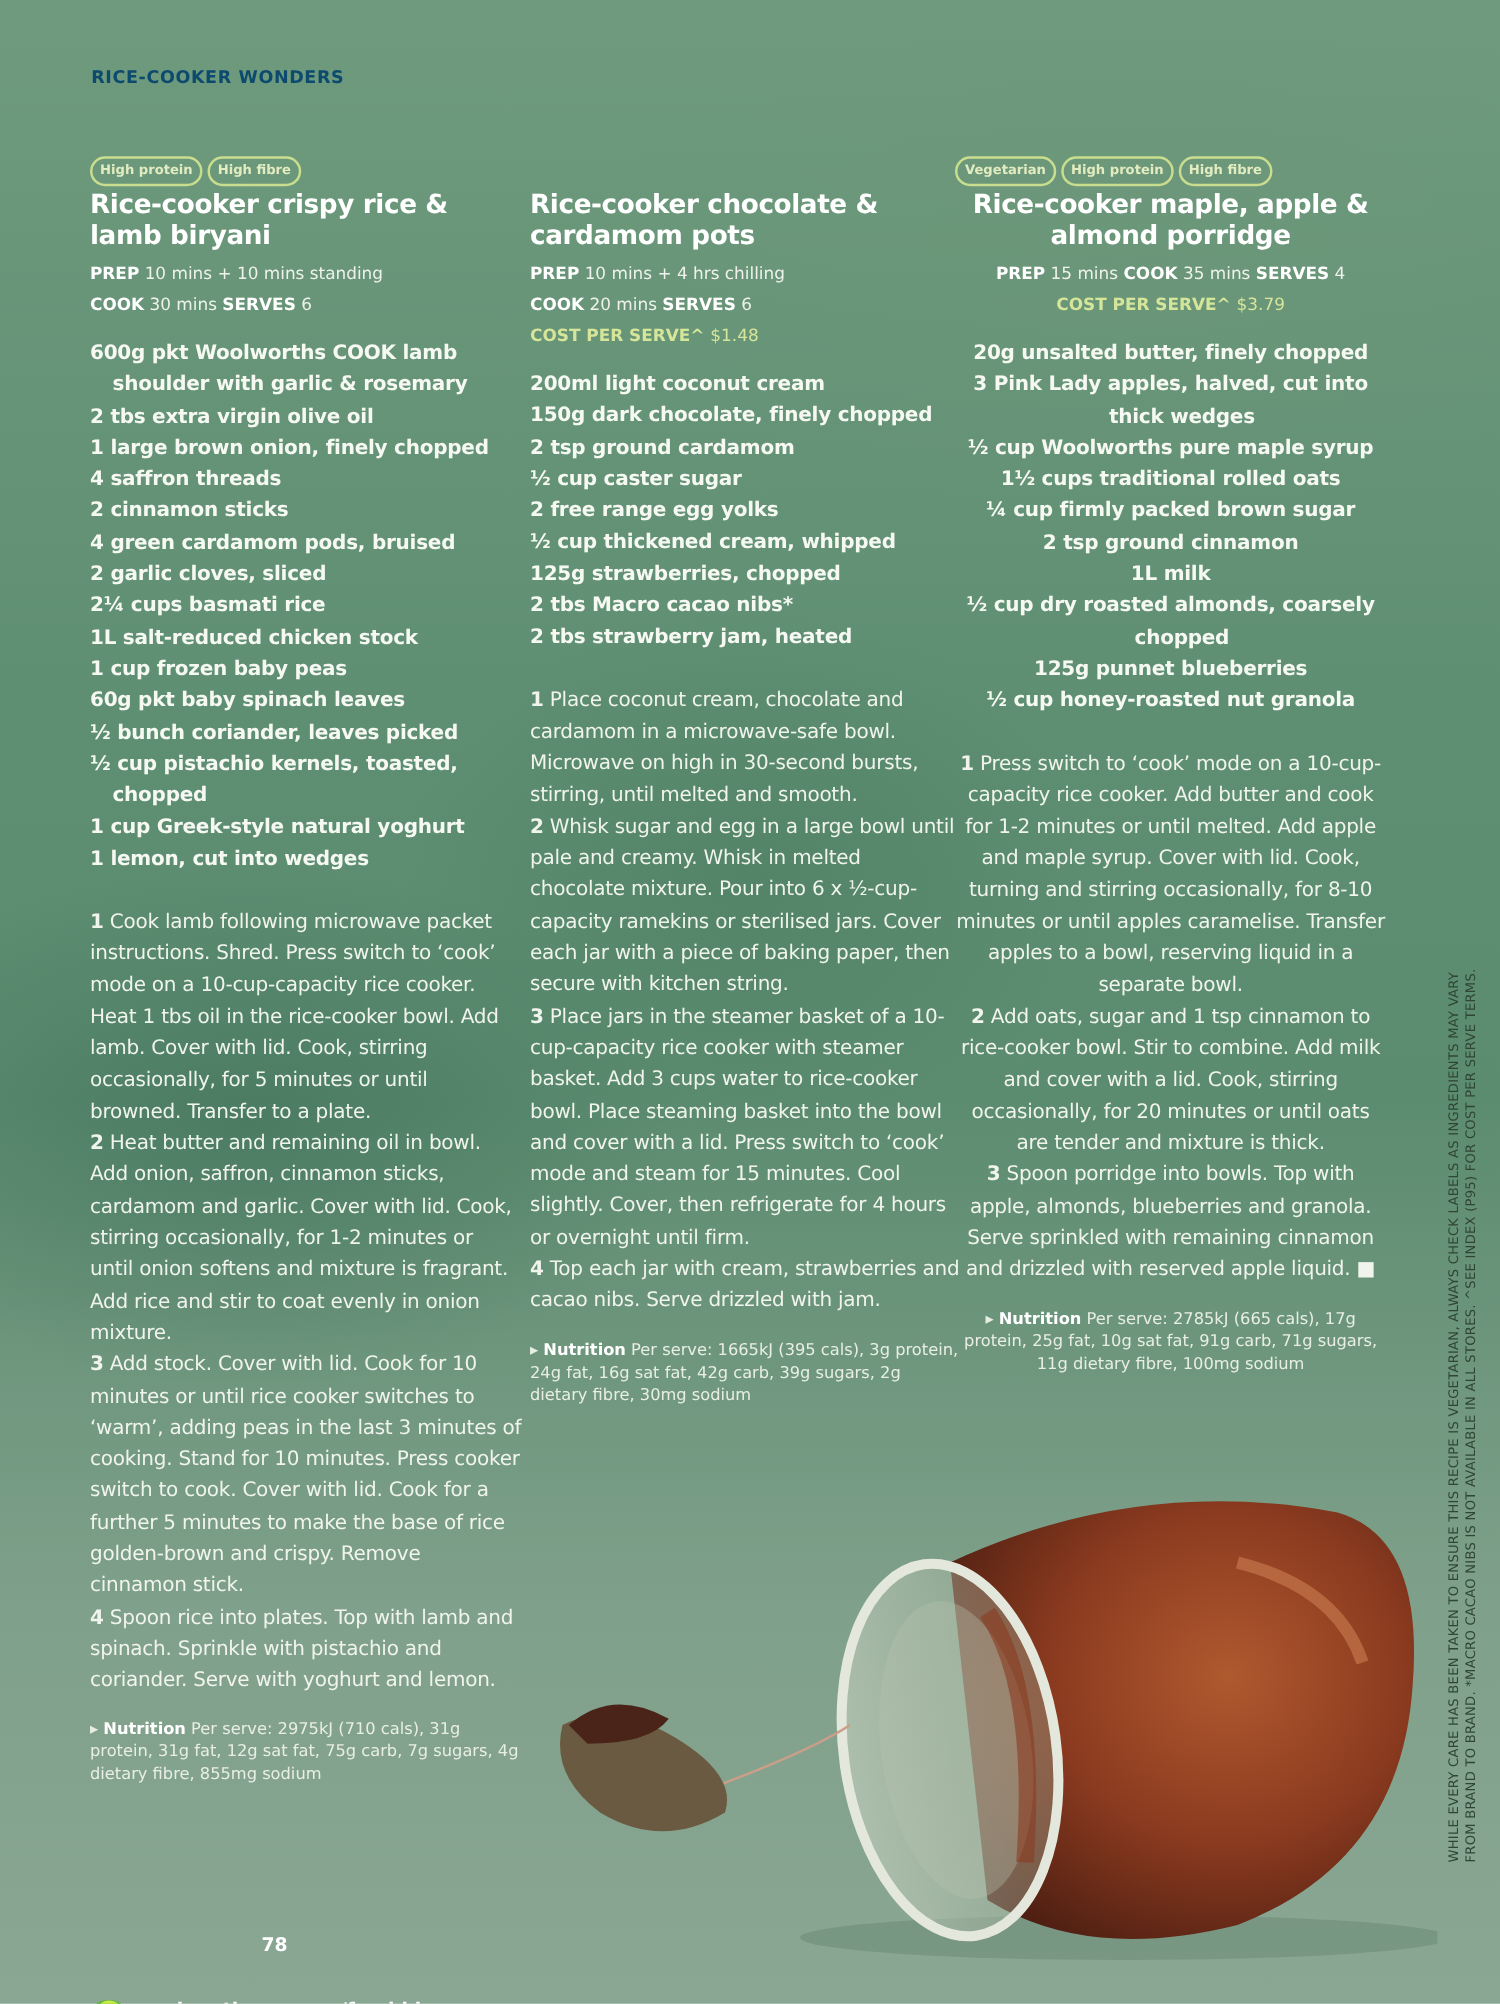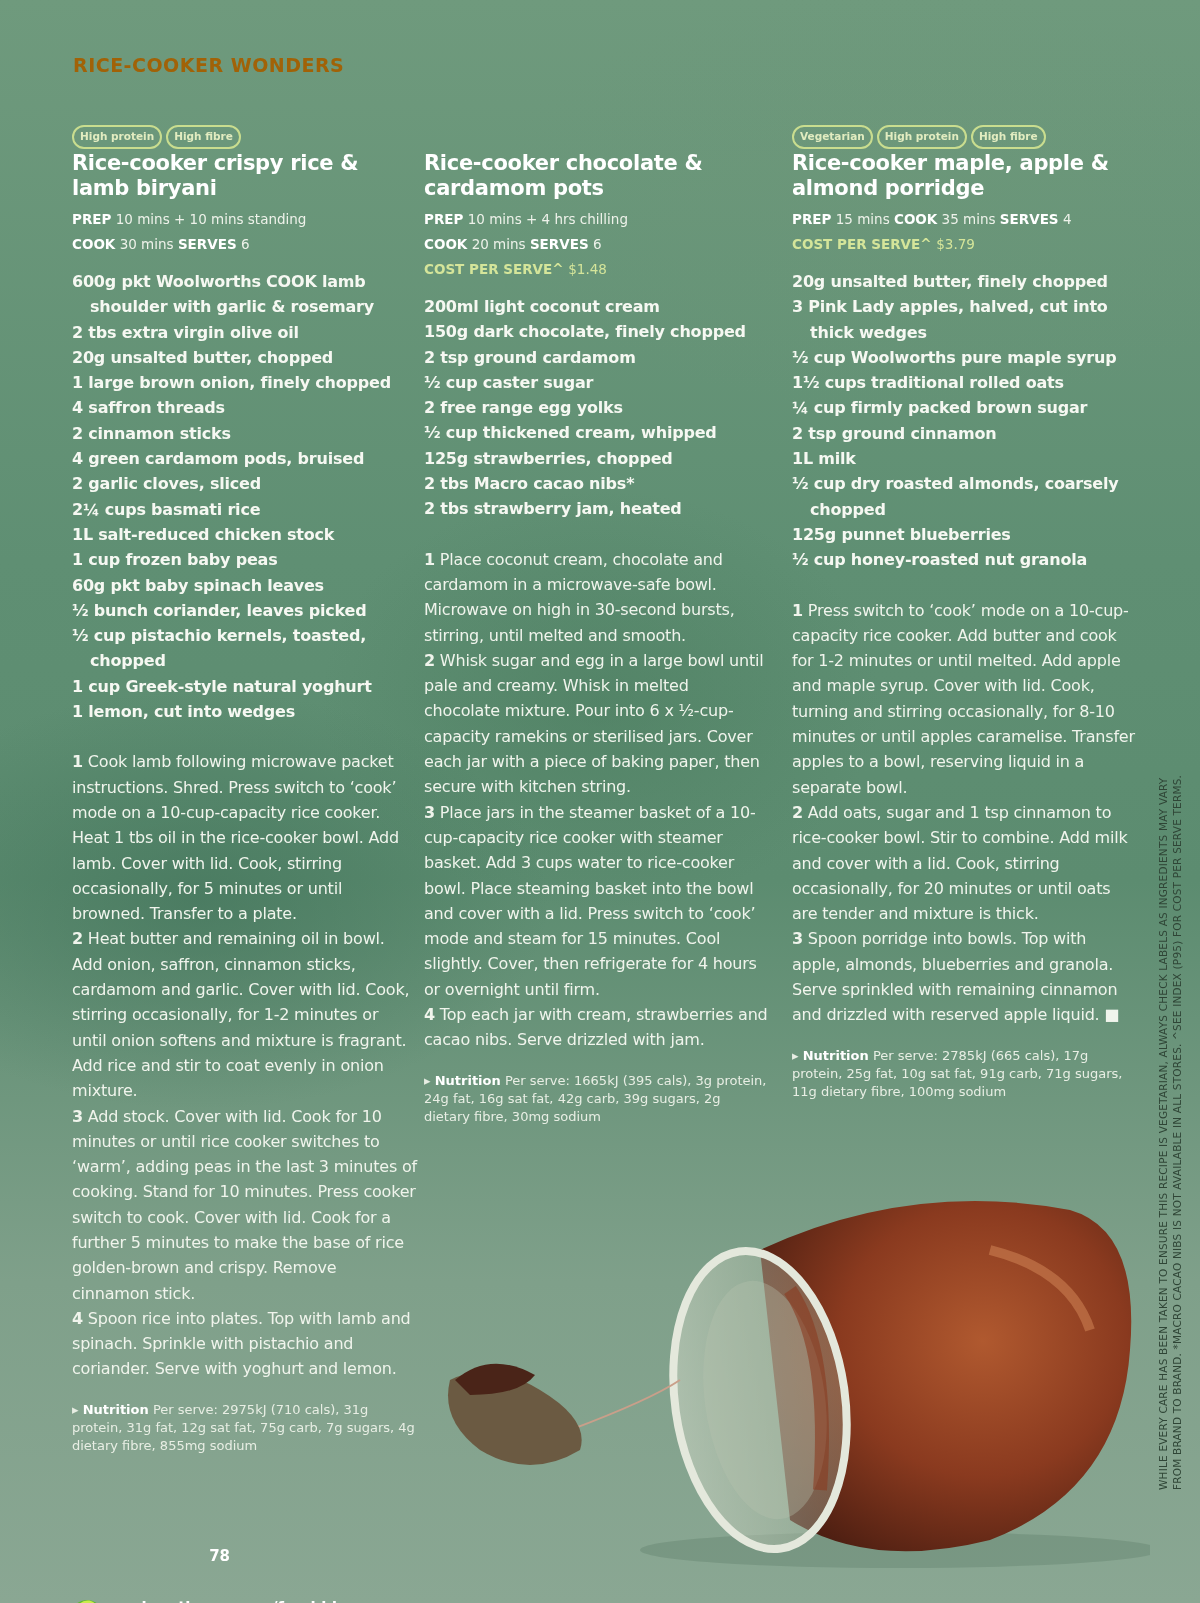--- a/index.html
+++ b/index.html
@@ -9,26 +9,26 @@
       color: #f3f6ee;
       background:
         radial-gradient(ellipse 500px 300px at 200px 900px, rgba(60,110,85,0.55), transparent 70%),
         radial-gradient(ellipse 400px 300px at 600px 700px, rgba(70,120,90,0.45), transparent 70%),
         radial-gradient(ellipse 600px 300px at 900px 200px, rgba(110,150,120,0.35), transparent 70%),
         linear-gradient(180deg, #6f9a7d 0%, #5f8f73 35%, #5c8c70 55%, #7fa08a 80%, #8aa793 100%);
     }
     .page { position: absolute; inset: 0; }
     .section-label {
       position: absolute; left: 73px; top: 54px;
-      font-size: 19px; font-weight: bold; letter-spacing: 0.5px; color: #a16207;
+      font-size: 14px; font-weight: bold; letter-spacing: 0.5px; color: #0c4a6e;
     }
     .col { position: absolute; top: 110px; width: 345px; margin-top: 15px; }
     .col1 { left: 72px; }
     .col2 { left: 424px; top: 110px; }
-    .col3 { left: 792px; }
+    .col3 { left: 764px; text-align: center; }
     .tags { display: flex; gap: 4px; height: 24px; margin-bottom: 2px; }
     .tag {
       border: 2px solid #c9dd8f; color: #e2ecc0; border-radius: 12px;
       font-size: 10.5px; font-weight: bold; padding: 2px 6px; line-height: 14px;
       white-space: nowrap;
     }
     .title {
       font-size: 21px; font-weight: bold; line-height: 25px; color: #ffffff;
       margin: 0 0 6px 0; letter-spacing: -0.3px;
     }
@@ -94,21 +94,20 @@
       <span class="tag">High fibre</span>
     </div>
     <h2 class="title">Rice-cooker crispy rice &amp; lamb biryani</h2>
     <div class="meta">
       <div><b>PREP</b> <span>10 mins + 10 mins standing</span></div>
       <div><b>COOK</b> <span>30 mins</span> <b>SERVES</b> <span>6</span></div>
     </div>
     <ul class="ingredients">
       <li>600g pkt Woolworths COOK lamb shoulder with garlic &amp; rosemary</li>
       <li>2 tbs extra virgin olive oil</li>
-      <li>20g unsalted butter, chopped</li>
       <li>1 large brown onion, finely chopped</li>
       <li>4 saffron threads</li>
       <li>2 cinnamon sticks</li>
       <li>4 green cardamom pods, bruised</li>
       <li>2 garlic cloves, sliced</li>
       <li>2¼ cups basmati rice</li>
       <li>1L salt-reduced chicken stock</li>
       <li>1 cup frozen baby peas</li>
       <li>60g pkt baby spinach leaves</li>
       <li>½ bunch coriander, leaves picked</li>

